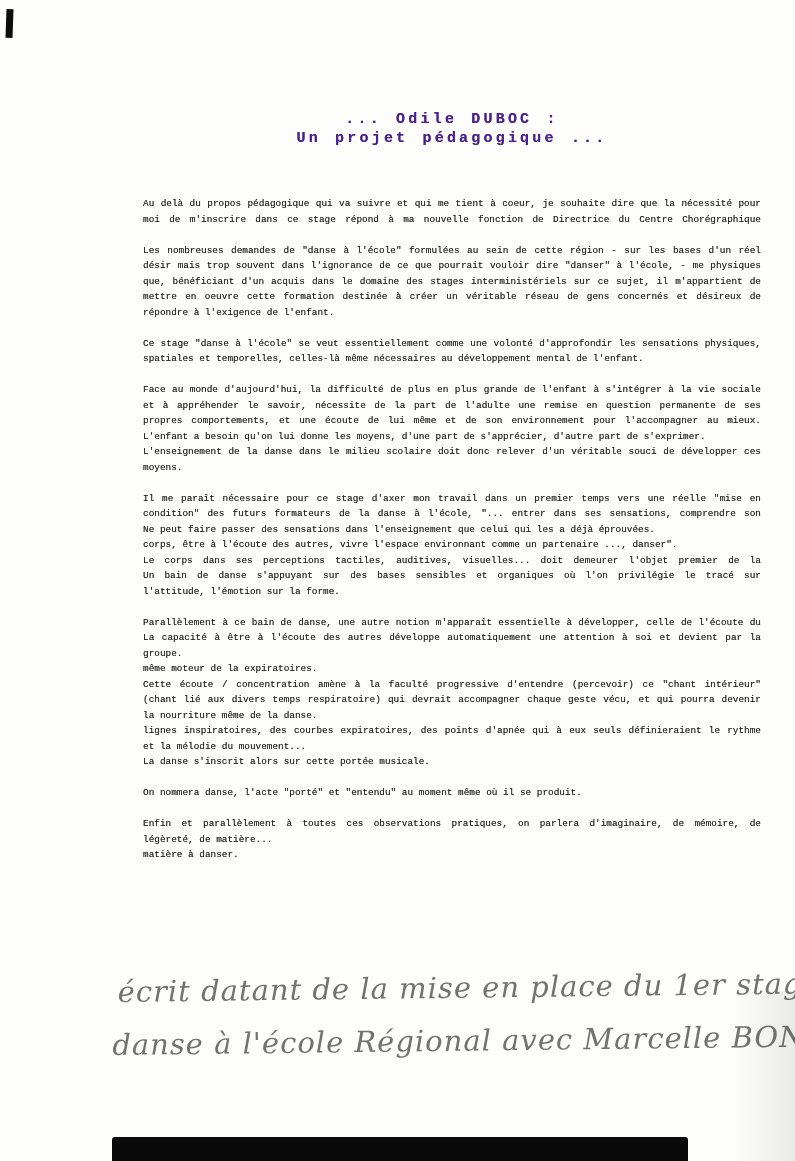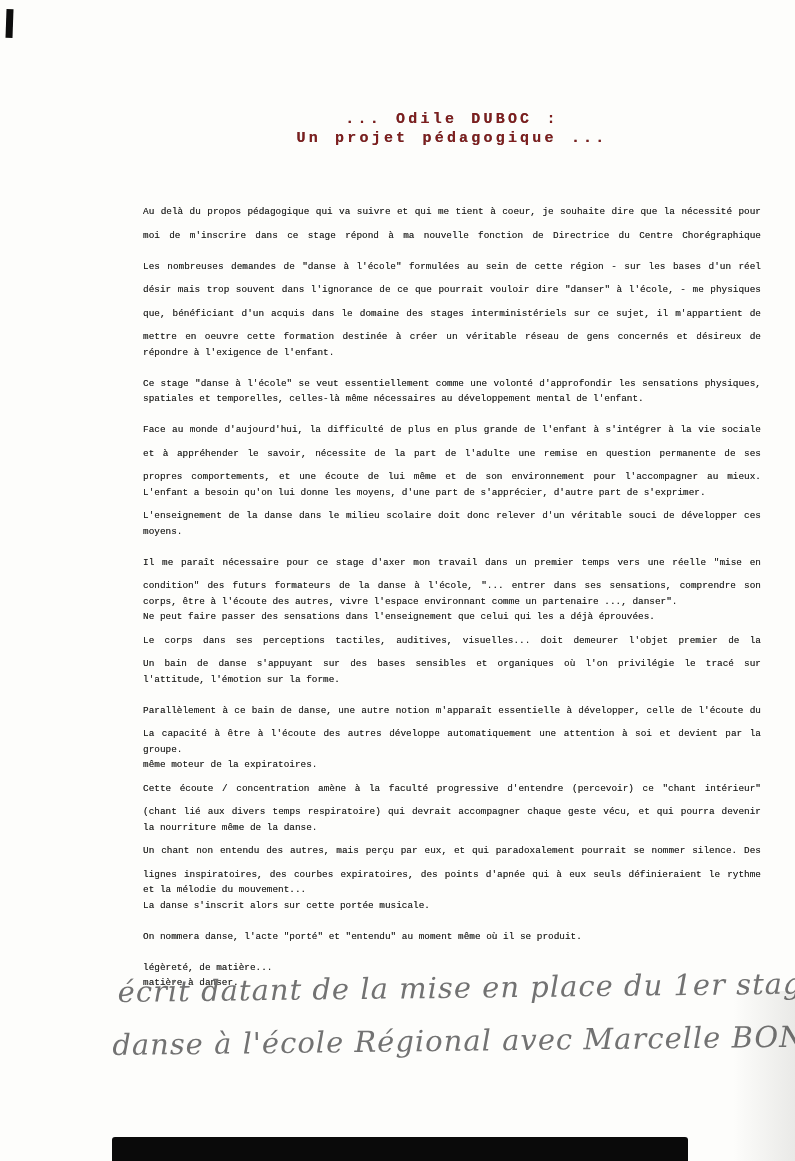--- a/index.html
+++ b/index.html
@@ -29,37 +29,37 @@
   }
   .shadow-right {
     position: absolute; right: 0; bottom: 0;
     width: 62px; height: 170px;
     background: linear-gradient(to left, rgba(60,60,55,0.10), rgba(60,60,55,0));
   }
   
   .title {
     position: absolute; left: 143px; top: 110px; width: 618px;
     text-align: center;
-    color: #7f1d1d;
+    color: #4c1d95;
     font-weight: bold;
     font-size: 15px; line-height: 19px;
     letter-spacing: 3.2px; word-spacing: 2px;
     text-shadow: 0 0 0.5px rgba(20,20,20,0.6);
     white-space: nowrap;
   }
   
   .docbody {
     position: absolute; left: 143px; top: 196px; width: 618px;
     color: #222220;
     font-size: 9.4px; line-height: 15.5px;
     text-shadow: 0 0 0.4px rgba(30,30,30,0.55);
   }
   .para + .para { margin-top: 15.5px; }
   .line { text-align: justify; }
-  .line.fill { text-align-last: justify; margin-top: 8px; }
+  .line.fill { text-align-last: justify; }
   
   .handwriting {
     position: absolute; left: 118px; top: 962px; width: 648px;
     font-family: "DejaVu Serif", serif;
     font-style: italic;
     font-size: 29px; line-height: 53px;
     color: #727272;
     transform: rotate(-0.7deg);
     letter-spacing: 1px;
     white-space: nowrap;
@@ -98,43 +98,43 @@
         <div class="line fill">Face au monde d'aujourd'hui, la difficulté de plus en plus grande de l'enfant à s'intégrer à la vie sociale</div>
         <div class="line fill">et à appréhender le savoir, nécessite de la part de l'adulte une remise en question permanente de ses</div>
         <div class="line fill">propres comportements, et une écoute de lui même et de son environnement pour l'accompagner au mieux.</div>
         <div class="line">L'enfant a besoin qu'on lui donne les moyens, d'une part de s'apprécier, d'autre part de s'exprimer.</div>
         <div class="line fill">L'enseignement de la danse dans le milieu scolaire doit donc relever d'un véritable souci de développer ces</div>
         <div class="line">moyens.</div>
       </div>
       <div class="para">
         <div class="line fill">Il me paraît nécessaire pour ce stage d'axer mon travail dans un premier temps vers une réelle "mise en</div>
         <div class="line fill">condition" des futurs formateurs de la danse à l'école, "... entrer dans ses sensations, comprendre son</div>
+        <div class="line">Ne peut faire passer des sensations dans l'enseignement que celui qui les a déjà éprouvées.</div>
         <div class="line">corps, être à l'écoute des autres, vivre l'espace environnant comme un partenaire ..., danser".</div>
-        <div class="line">Ne peut faire passer des sensations dans l'enseignement que celui qui les a déjà éprouvées.</div>
         <div class="line fill">Le corps dans ses perceptions tactiles, auditives, visuelles... doit demeurer l'objet premier de la</div>
         <div class="line fill">Un bain de danse s'appuyant sur des bases sensibles et organiques où l'on privilégie le tracé sur</div>
         <div class="line">l'attitude, l'émotion sur la forme.</div>
       </div>
       <div class="para">
         <div class="line fill">Parallèlement à ce bain de danse, une autre notion m'apparaît essentielle à développer, celle de l'écoute du</div>
         <div class="line fill">La capacité à être à l'écoute des autres développe automatiquement une attention à soi et devient par la</div>
         <div class="line">groupe.</div>
         <div class="line">même moteur de la expiratoires.</div>
         <div class="line fill">Cette écoute / concentration amène à la faculté progressive d'entendre (percevoir) ce "chant intérieur"</div>
         <div class="line fill">(chant lié aux divers temps respiratoire) qui devrait accompagner chaque geste vécu, et qui pourra devenir</div>
         <div class="line">la nourriture même de la danse.</div>
-        <div class="line fill">Un chant non entendu des autres, mais perçu par eux, et qui paradoxalement pourrait se nommer silence. Des</div>
         <div class="line fill">lignes inspiratoires, des courbes expiratoires, des points d'apnée qui à eux seuls définieraient le rythme</div>
         <div class="line">et la mélodie du mouvement...</div>
         <div class="line">La danse s'inscrit alors sur cette portée musicale.</div>
       </div>
       <div class="para">
         <div class="line">On nommera danse, l'acte "porté" et "entendu" au moment même où il se produit.</div>
       </div>
       <div class="para">
+        <div class="line fill">Enfin et parallèlement à toutes ces observations pratiques, on parlera d'imaginaire, de mémoire, de</div>
         <div class="line">légèreté, de matière...</div>
         <div class="line">matière à danser.</div>
       </div>
     </div>
 
   <div class="handwriting">
     <div class="hw-line">écrit datant de la mise en place du 1er stage</div>
     <div class="hw-line">danse à l'école Régional avec Marcelle BONJOUR.</div>
   </div>
 

